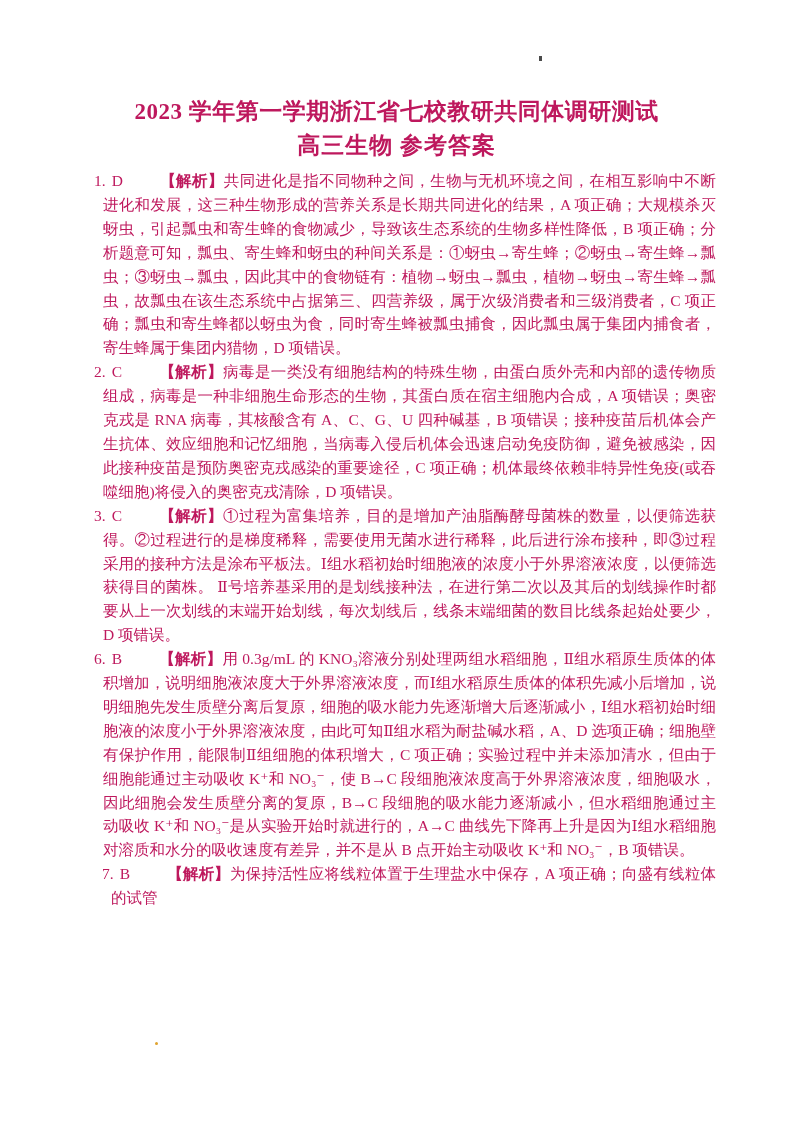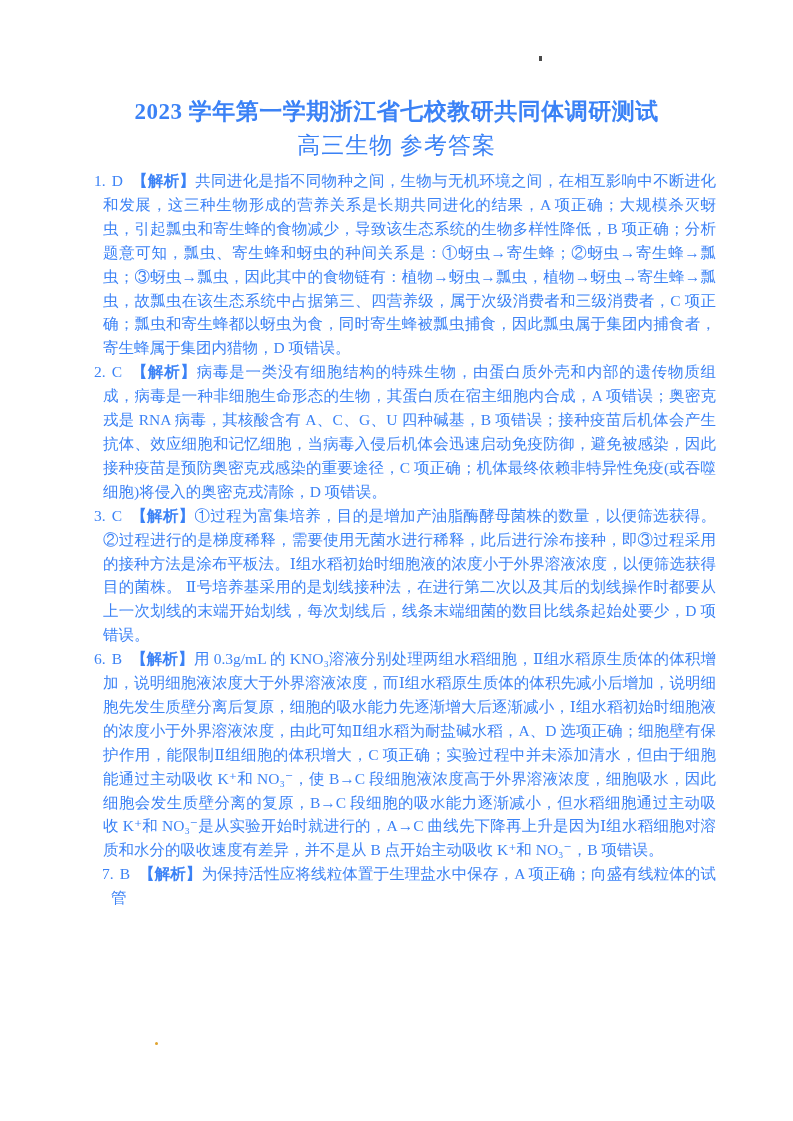--- a/index.html
+++ b/index.html
@@ -3,55 +3,55 @@
 <meta charset="utf-8">
 <style>
   html, body { margin: 0; padding: 0; background: #ffffff; }
   .page {
     position: relative;
     width: 793px;
     height: 1121px;
     background: #ffffff;
     overflow: hidden;
     font-family: "Liberation Serif", "DejaVu Serif", serif;
-    color: #3b82f6;
+    color: #be185d;
   }
   .title-block { padding-top: 95px; }
   .doc-title {
     text-align: center;
     font-size: 23px;
     font-weight: bold;
     line-height: 34px;
     letter-spacing: 0.5px;
     margin: 0;
   }
   .doc-subtitle {
     text-align: center;
     font-size: 23px;
-    font-weight: normal;
+    font-weight: bold;
     line-height: 34px;
     letter-spacing: 1px;
     margin: 0;
   }
   .answers {
     margin: 6px 76px 0 94px;
     width: 622px;
     font-size: 15.5px;
     line-height: 23.9px;
     text-align: justify;
   }
   .item {
     margin: 0;
     padding-left: 9px;
     text-indent: -9px;
   }
   .item.item-last { padding-left: 17px; text-indent: -9px; }
   .num  { margin-right: 6px; }
   .ans  { margin-right: 9px; }
-  .label { font-weight: bold; }
+  .label { font-weight: bold; margin-left: 28px; }
   .speck { position: absolute; }
   .speck-top {
     left: 539px; top: 56px;
     width: 3px; height: 5px;
     background: #4a4a4a;
   }
   .speck-bottom {
     left: 155px; top: 1042px;
     width: 3px; height: 3px;
     border-radius: 50%;

